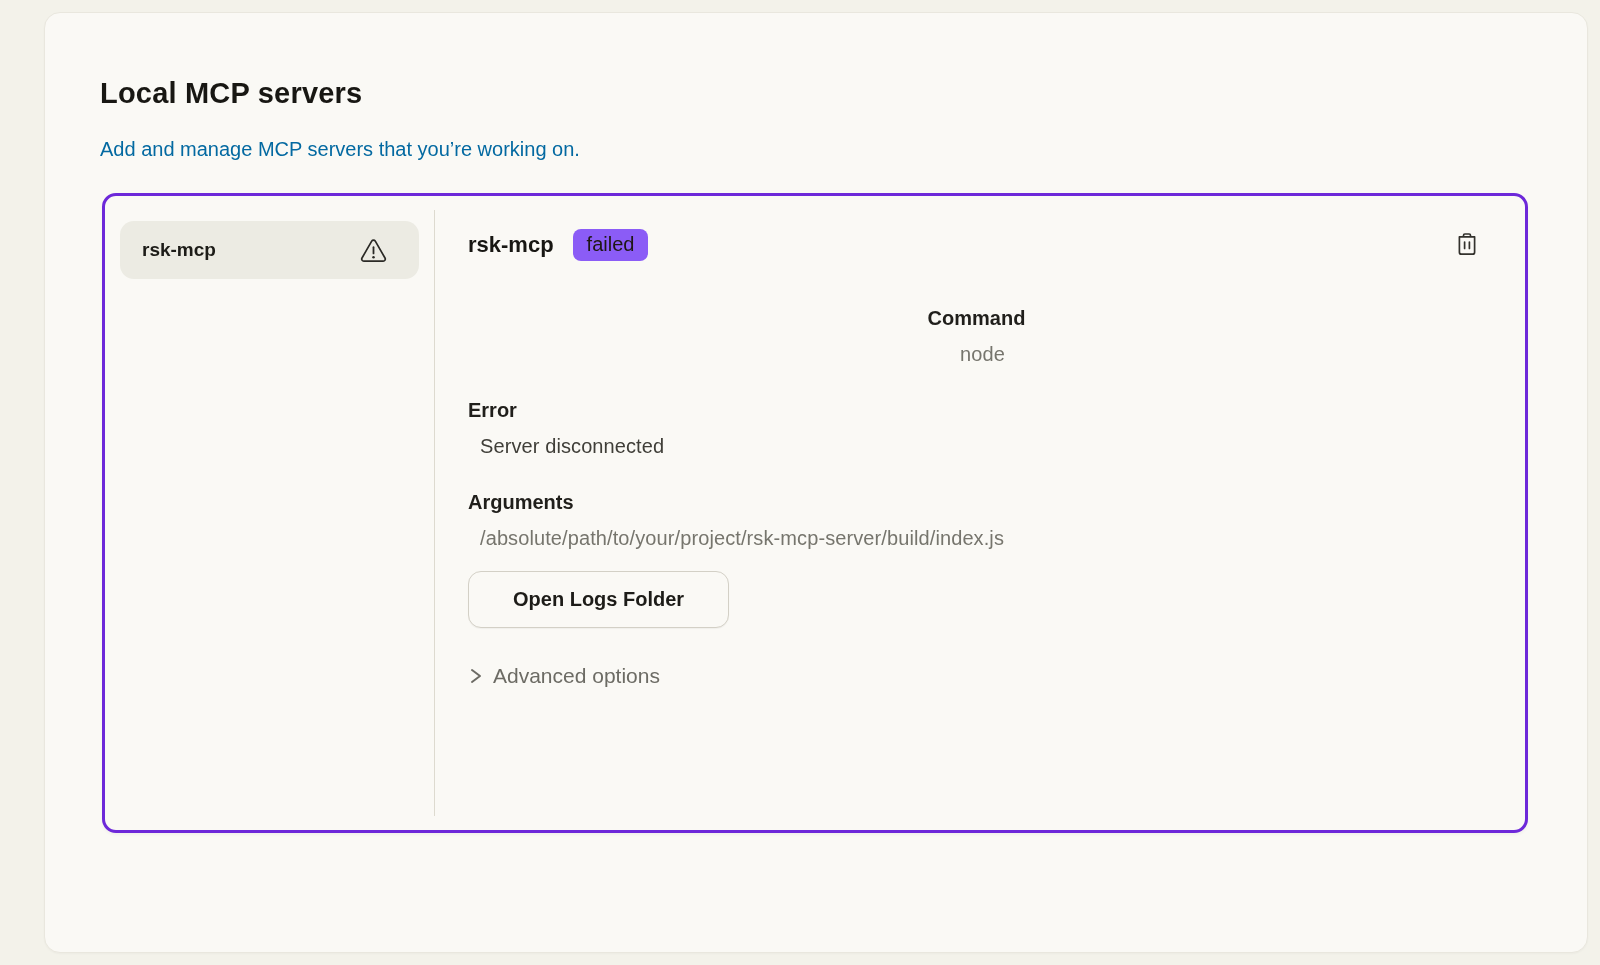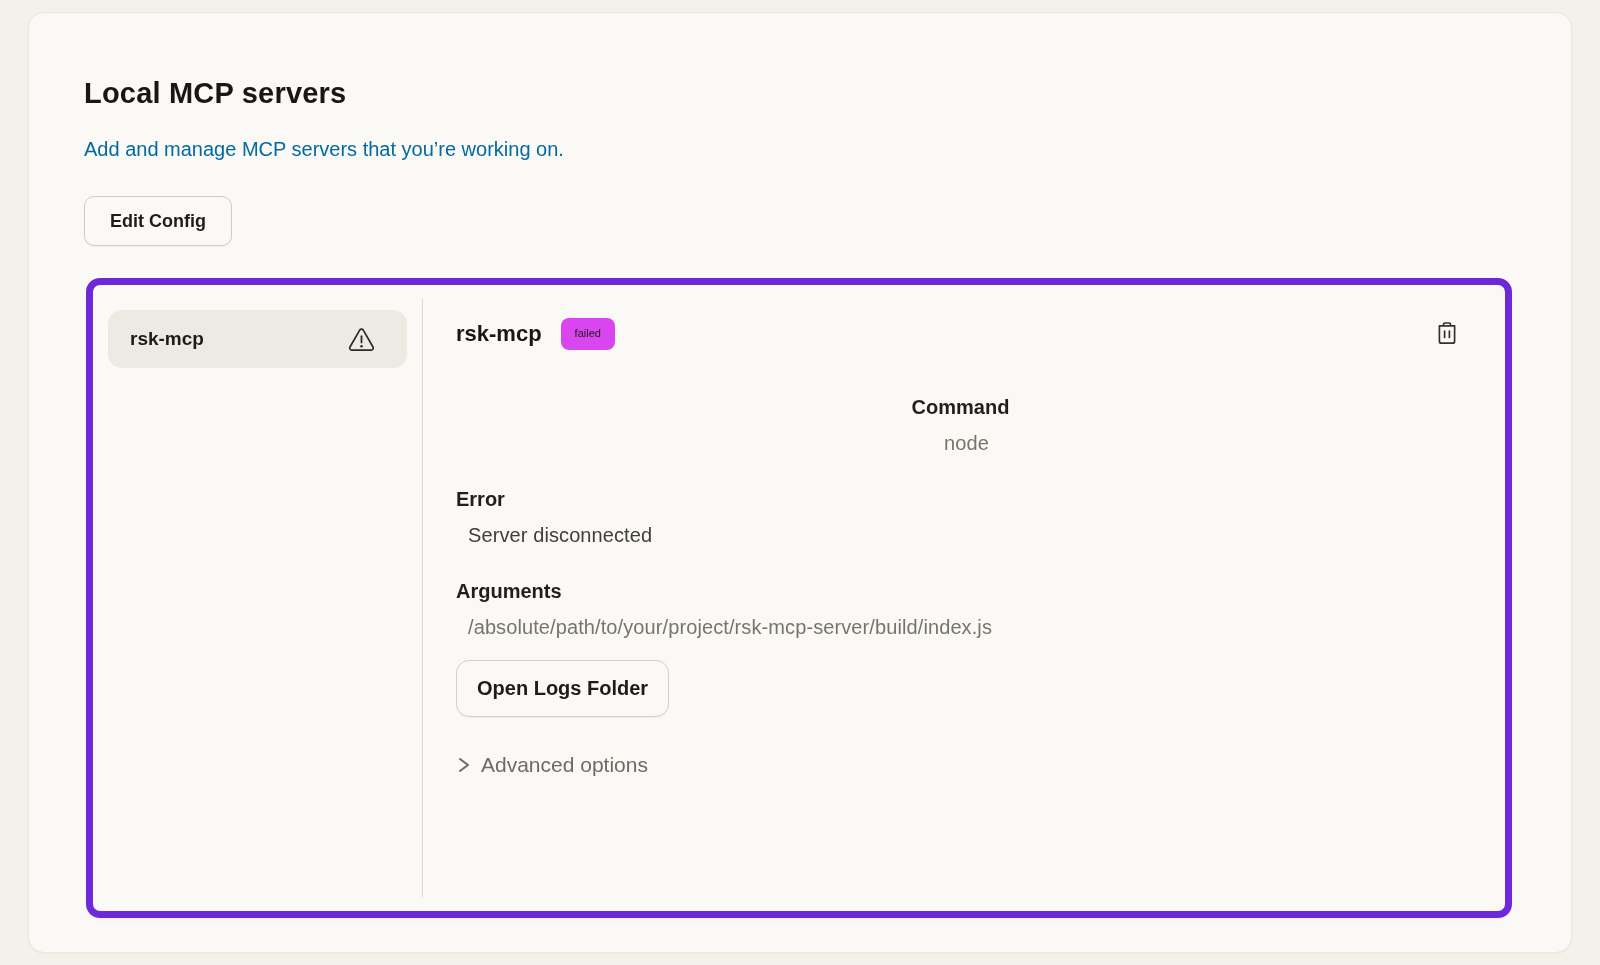--- a/index.html
+++ b/index.html
@@ -7,21 +7,21 @@
   body {
     font-family: "Liberation Sans", "DejaVu Sans", sans-serif;
     background: #f3f2ea;
     color: #181713;
     overflow: hidden;
   }
   .page { position: relative; width: 1600px; height: 965px; }
 
   .card {
     position: absolute;
-    left: 28px; top: 12px;
+    left: 44px; top: 12px;
     width: 1544px; height: 941px;
     background: #faf9f5;
     border: 1px solid #e9e7de;
     border-radius: 16px;
     box-shadow: 0 1px 2px rgba(0,0,0,0.03);
     padding: 64px 0 0 55px;
   }
 
   .page-title {
     font-size: 29px;
@@ -52,21 +52,21 @@
     margin-top: 35px;
     height: 50px;
     padding: 0 25px;
     font-size: 18px;
   }
 
   .panel {
     margin: 32px 0 0 2px;
     width: 1426px;
     height: 640px;
-    border: 7px solid #6d28d9;
+    border: 3px solid #6d28d9;
     border-radius: 14px;
     background: #faf9f5;
     box-shadow: 0 2px 3px rgba(0,0,0,0.04);
     display: flex;
     overflow: hidden;
   }
 
   .sidebar {
     width: 329px;
     flex: 0 0 329px;
@@ -109,23 +109,23 @@
     height: 34px;
   }
   .detail-name {
     font-size: 22px;
     font-weight: 700;
     color: #181713;
   }
   .status-badge {
     display: inline-flex;
     align-items: center;
-    background: #d946ef;
+    background: #8b5cf6;
     color: #1e1714;
-    font-size: 11px;
+    font-size: 20px;
     font-weight: 500;
     border-radius: 8px;
     padding: 5px 14px 7px 14px;
     line-height: 20px;
   }
   .trash-btn {
     margin-left: auto;
     width: 36px; height: 36px;
     display: inline-flex;
     align-items: center;
@@ -149,21 +149,21 @@
     color: #76756d;
     letter-spacing: 0.1px;
     margin-left: 12px;
   }
   .field + .field { margin-top: 33px; }
   .field .field-value.dark { color: #3f3e38; }
 
   .logs-btn {
     margin-top: 21px;
     height: 57px;
-    padding: 0 20px;
+    padding: 0 44px;
     font-size: 20px;
     border-radius: 13px;
     border-color: #d3d0c6;
   }
 
   .advanced-row {
     margin-top: 36px;
     display: flex;
     align-items: center;
     gap: 10px;
@@ -176,21 +176,20 @@
 </style>
 </head>
 <body>
 
 <div class="page">
   <div class="card">
 
     <h1 class="page-title">Local MCP servers</h1>
     <p class="page-subtitle">Add and manage MCP servers that you’re working on.</p>
 
-    <button class="btn edit-config-btn">Edit Config</button>
 
     <div class="panel">
 
       <aside class="sidebar">
         <div class="server-item">
           <span class="server-name">rsk-mcp</span>
           <span class="warn-icon">
             <svg width="27" height="25" viewBox="0 0 27 25" fill="none">
               <path d="M11.7 3.1 C12.5 1.7 14.5 1.7 15.3 3.1 L25 20.0 C25.8 21.4 24.8 23.1 23.2 23.1 L3.8 23.1 C2.2 23.1 1.2 21.4 2.0 20.0 Z" stroke="#2b2a26" stroke-width="1.7" stroke-linejoin="round"></path>
               <line x1="13.5" y1="9.2" x2="13.5" y2="15.4" stroke="#2b2a26" stroke-width="1.8" stroke-linecap="round"></line>

